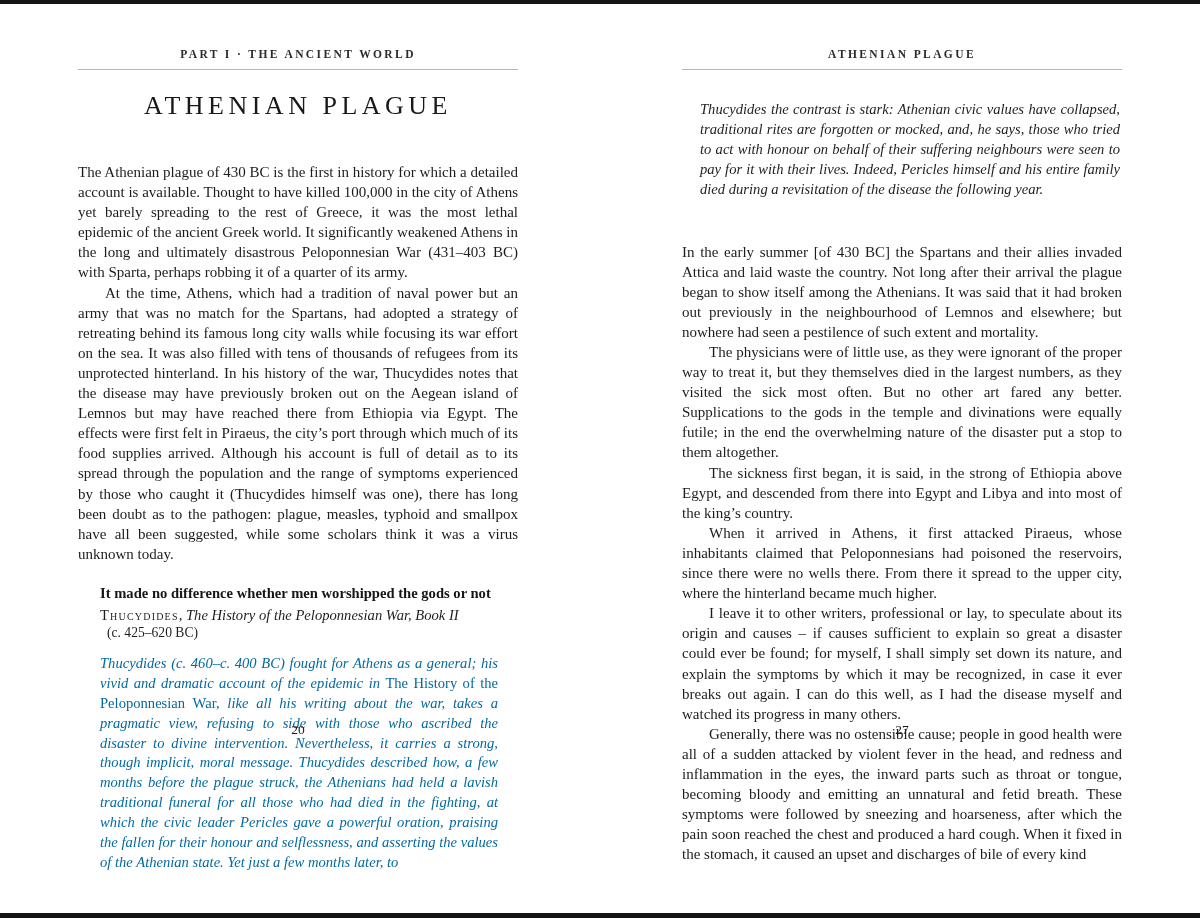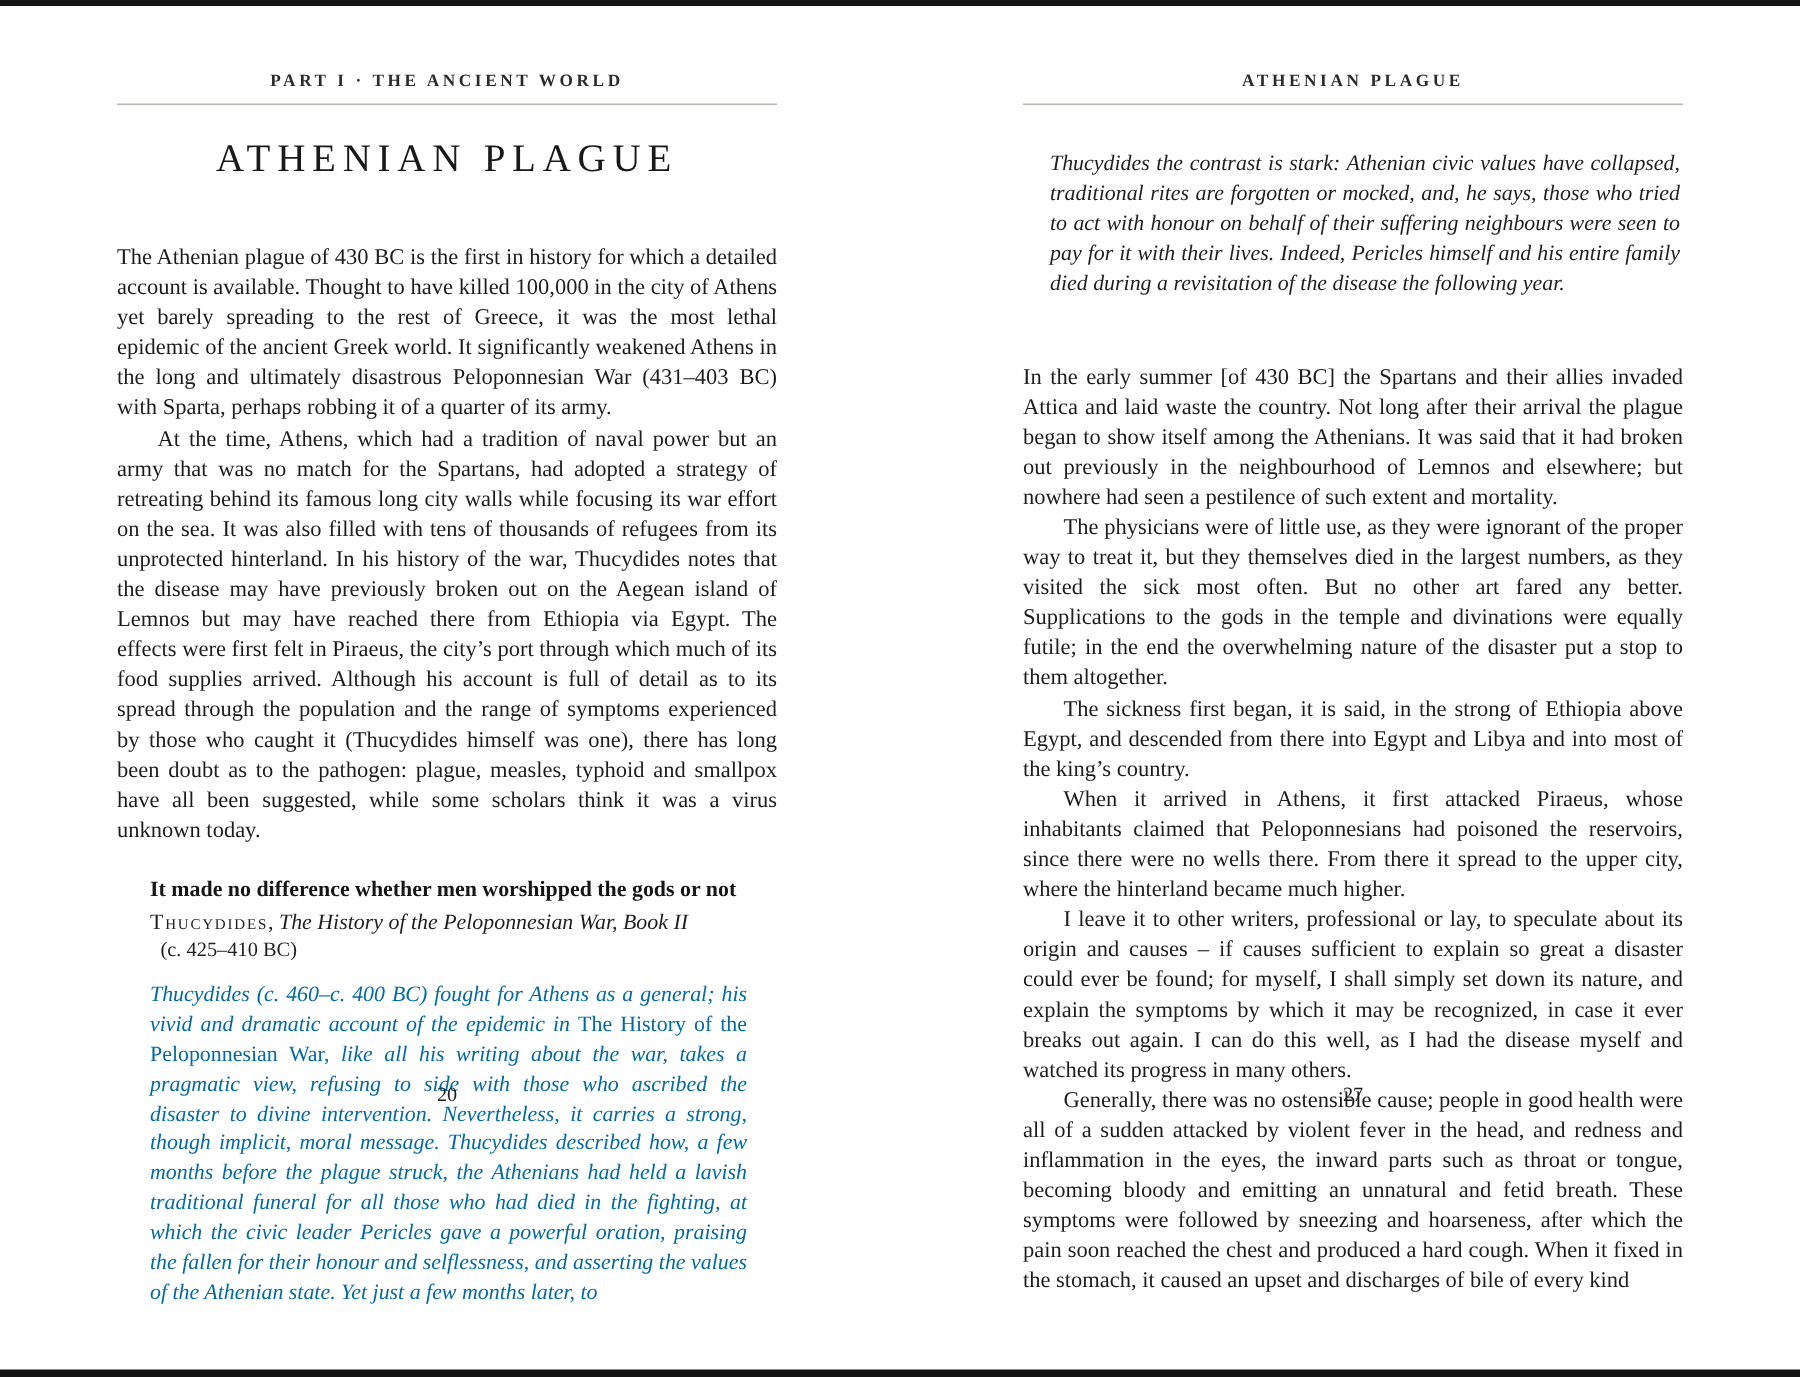--- a/index.html
+++ b/index.html
@@ -124,21 +124,21 @@
       <h1 class="chapter-title">ATHENIAN PLAGUE</h1>
 
       <div class="body-text first-body">
         <p>The Athenian plague of 430 BC is the first in history for which a detailed account is available. Thought to have killed 100,000 in the city of Athens yet barely spreading to the rest of Greece, it was the most lethal epidemic of the ancient Greek world. It significantly weakened Athens in the long and ultimately disastrous Peloponnesian War (431–403 BC) with Sparta, perhaps robbing it of a quarter of its army.</p>
         <p class="indent">At the time, Athens, which had a tradition of naval power but an army that was no match for the Spartans, had adopted a strategy of retreating behind its famous long city walls while focusing its war effort on the sea. It was also filled with tens of thousands of refugees from its unprotected hinterland. In his history of the war, Thucydides notes that the disease may have previously broken out on the Aegean island of Lemnos but may have reached there from Ethiopia via Egypt. The effects were first felt in Piraeus, the city’s port through which much of its food supplies arrived. Although his account is full of detail as to its spread through the population and the range of symptoms experienced by those who caught it (Thucydides himself was one), there has long been doubt as to the pathogen: plague, measles, typhoid and smallpox have all been suggested, while some scholars think it was a virus unknown today.</p>
       </div>
 
       <div class="quote-block">
         <p class="quote-heading">It made no difference whether men worshipped the gods or not</p>
         <p class="attribution"><span class="smallcaps">Thucydides</span><span>, </span><span class="italic">The History of the Peloponnesian War, Book II</span></p>
-        <p class="attribution-date">(c. 425–410 BC)</p>
+        <p class="attribution-date">(c. 425–620 BC)</p>
         <p class="commentary"><span>Thucydides (c. 460–c. 400 BC) fought for Athens as a general; his vivid and dramatic account of the epidemic in </span><span class="roman">The History of the Peloponnesian War,</span><span> like all his writing about the war, takes a pragmatic view, refusing to side with those who ascribed the disaster to divine intervention. Nevertheless, it carries a strong, though implicit, moral message. Thucydides described how, a few months before the plague struck, the Athenians had held a lavish traditional funeral for all those who had died in the fighting, at which the civic leader Pericles gave a powerful oration, praising the fallen for their honour and selflessness, and asserting the values of the Athenian state. Yet just a few months later, to</span></p>
       </div>
 
       <div class="page-number">20</div>
     </div>
   </div>
 
   <div class="page page-right">
     <div class="content">
 

